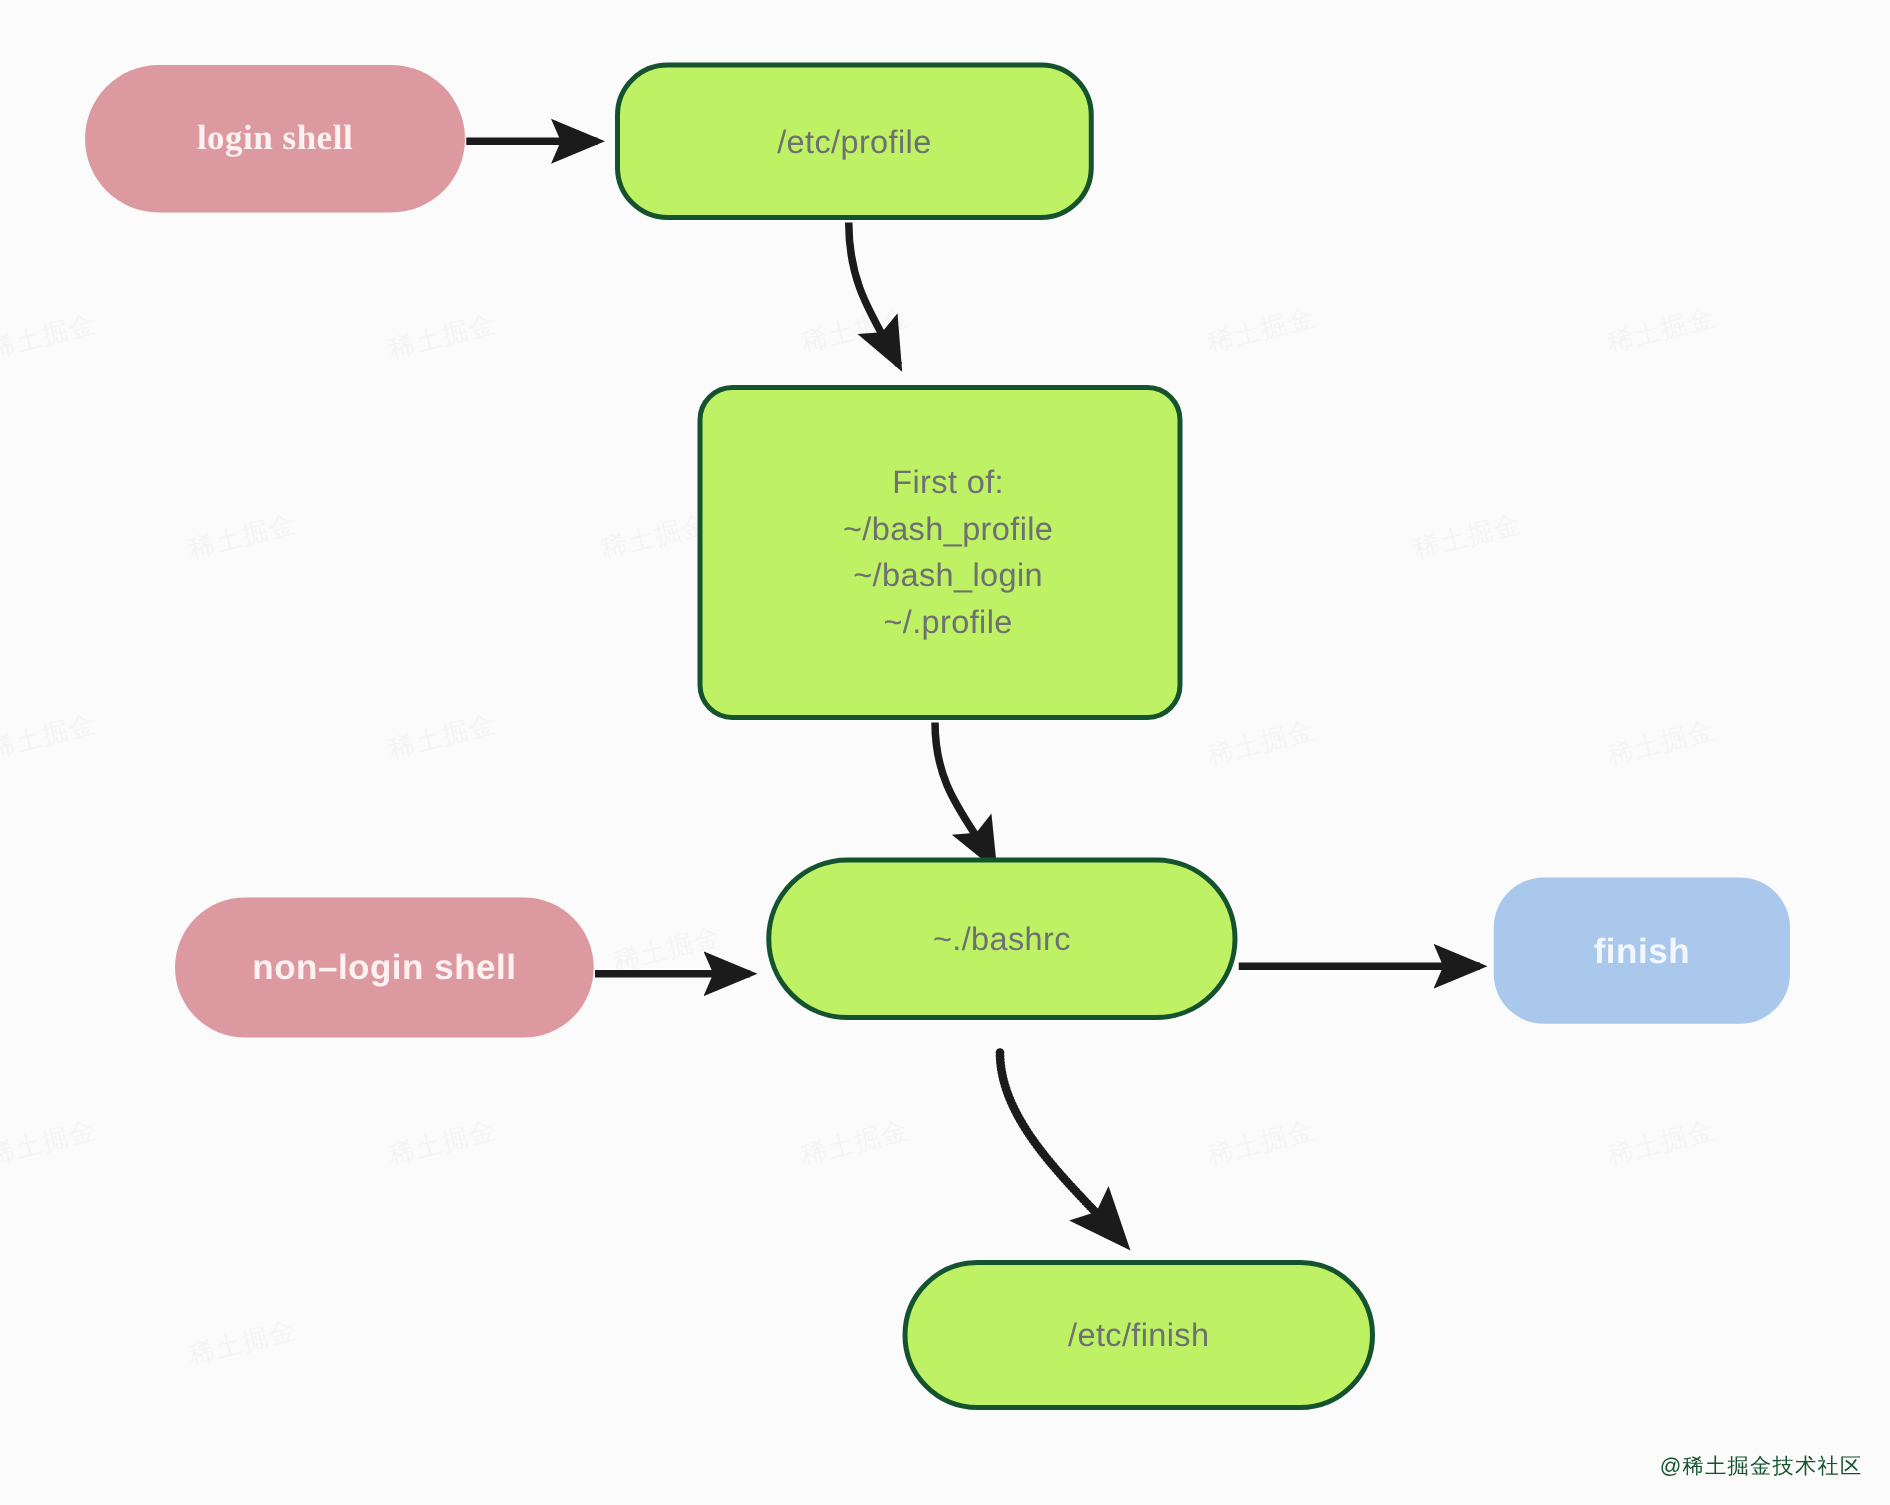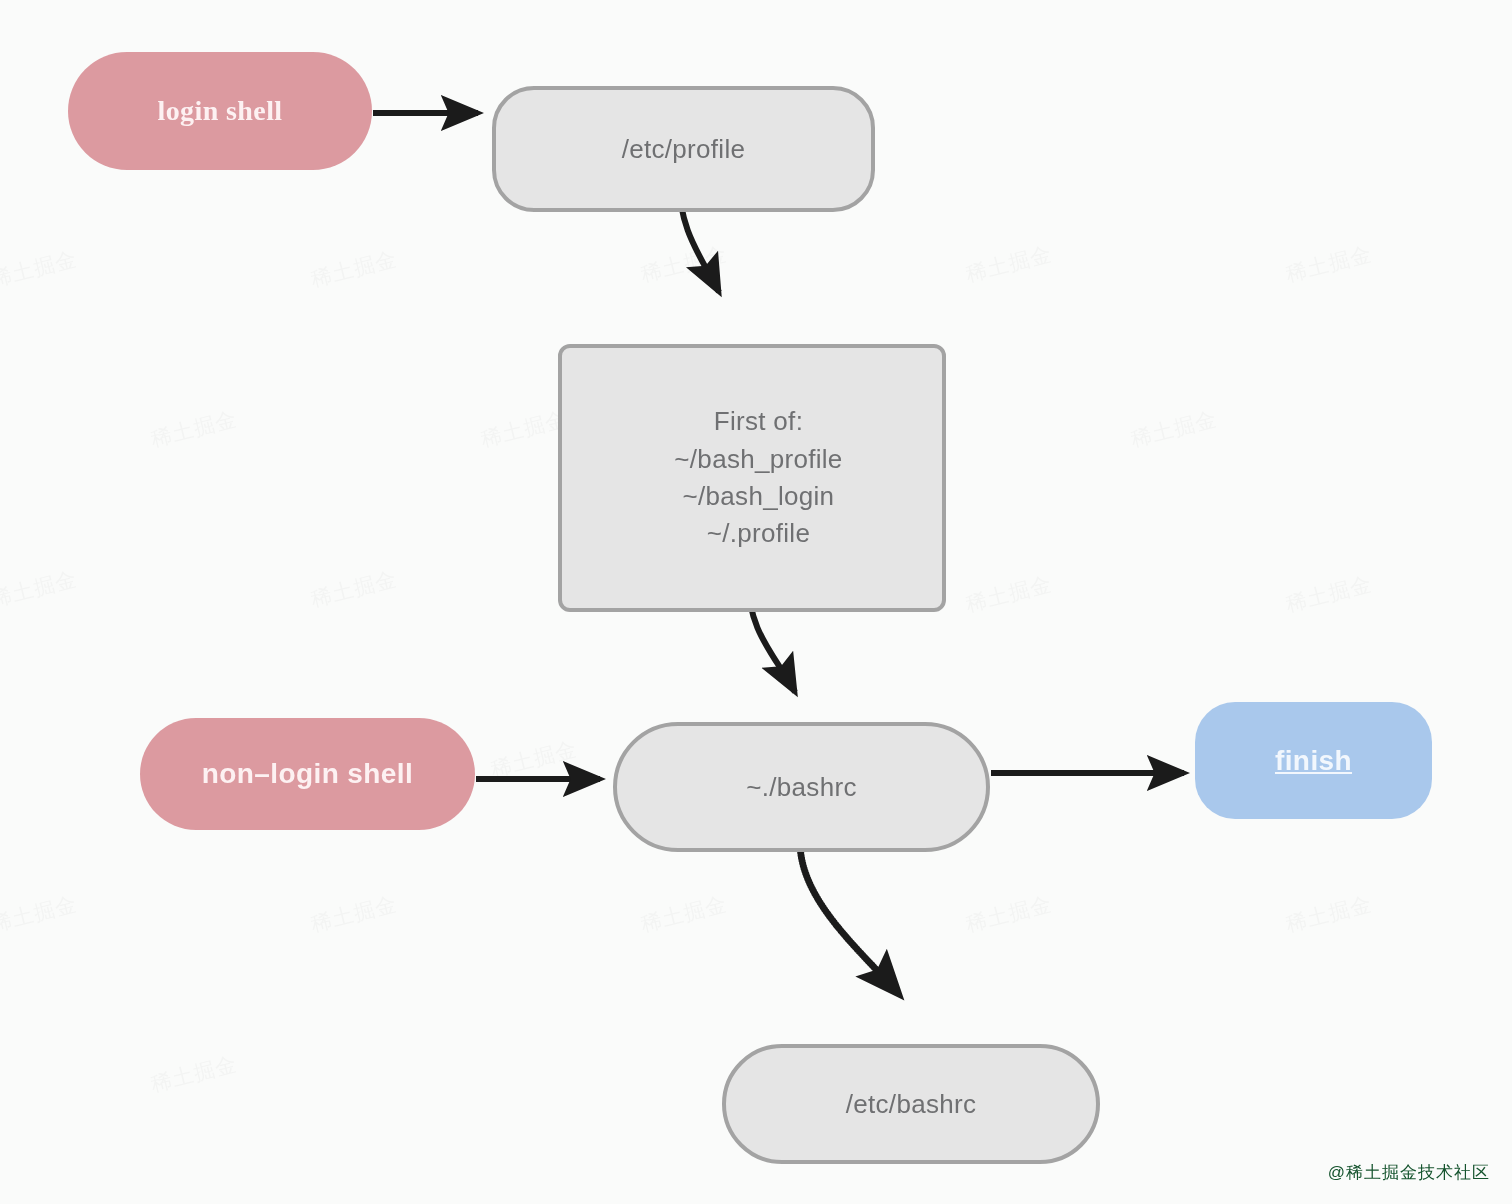--- a/index.html
+++ b/index.html
@@ -41,26 +41,25 @@
   .node {
     position: absolute;
     box-sizing: border-box;
     display: flex;
     align-items: center;
     justify-content: center;
     text-align: center;
   }
 
   .node-outline {
-    background: #e5e5e5;
-    border: 4px solid #a3a3a3;
+    background: #bef264;
+    border: 4px solid #14532d;
     color: #6f7072;
     font-size: 26px;
     letter-spacing: 0.3px;
-    margin-top: 36px;
   }
 
   .node-fill {
     color: #fdf1f2;
     font-size: 28px;
     font-weight: 700;
     letter-spacing: 0.4px;
   }
 
   .node-fill.blue { color: #f2f7fd; }
@@ -145,38 +144,38 @@
   </svg>
 
   <div class="node node-fill" style="left:68px; top:52px; width:304px; height:118px; background:#dc9aa0; border-radius:59px;font-family:Liberation Serif, serif;">
     <span>login shell</span>
   </div>
 
   <div class="node node-outline" style="left:492px; top:50px; width:383px; height:126px; border-radius:42px;">
     <span>/etc/profile</span>
   </div>
 
-  <div class="node node-outline" style="left:558px; top:308px; width:388px; height:268px; border-radius:12px;padding-left:13px;">
+  <div class="node node-outline" style="left:558px; top:308px; width:388px; height:268px; border-radius:28px;padding-left:13px;">
     <span class="multiline">First of:
 ~/bash_profile
 ~/bash_login
 ~/.profile</span>
   </div>
 
   <div class="node node-fill" style="left:140px; top:718px; width:335px; height:112px; background:#dc9aa0; border-radius:56px;">
     <span>non–login shell</span>
   </div>
 
   <div class="node node-outline" style="left:613px; top:686px; width:377px; height:130px; border-radius:65px;">
     <span>~./bashrc</span>
   </div>
 
-  <div class="node node-fill blue" style="left:1195px; top:702px; width:237px; height:117px; background:#a9c8ec; border-radius:40px;text-decoration:underline;">
+  <div class="node node-fill blue" style="left:1195px; top:702px; width:237px; height:117px; background:#a9c8ec; border-radius:40px;">
     <span>finish</span>
   </div>
 
   <div class="node node-outline" style="left:722px; top:1008px; width:378px; height:120px; border-radius:60px;">
-    <span>/etc/bashrc</span>
+    <span>/etc/finish</span>
   </div>
 
   <div class="corner-wm">@稀土掘金技术社区</div>
 
 </div>
 
 </body></html>

